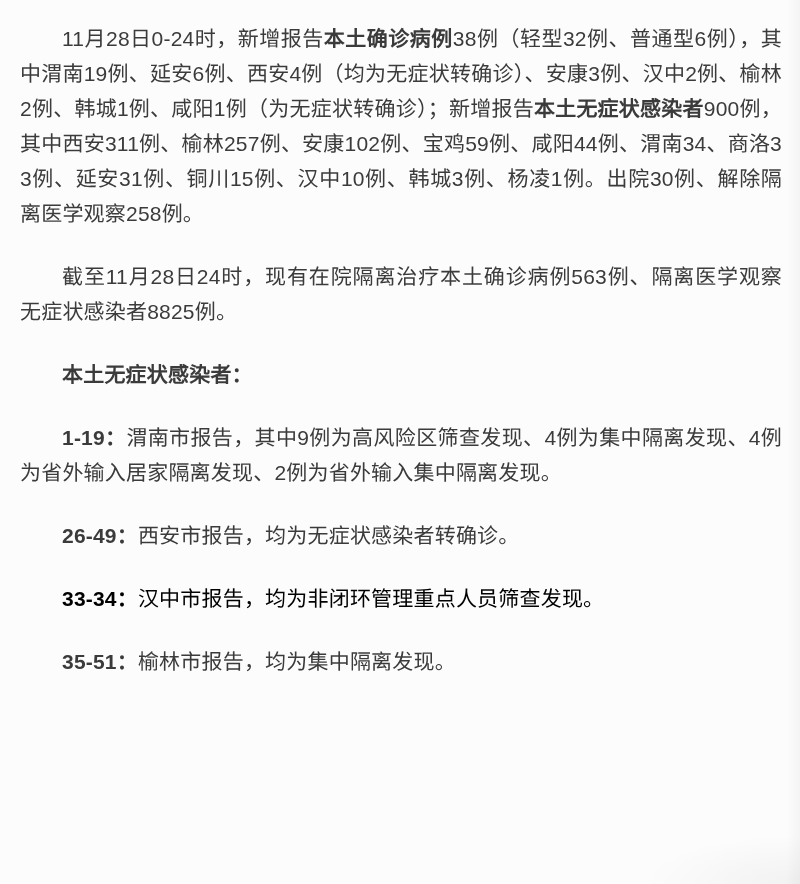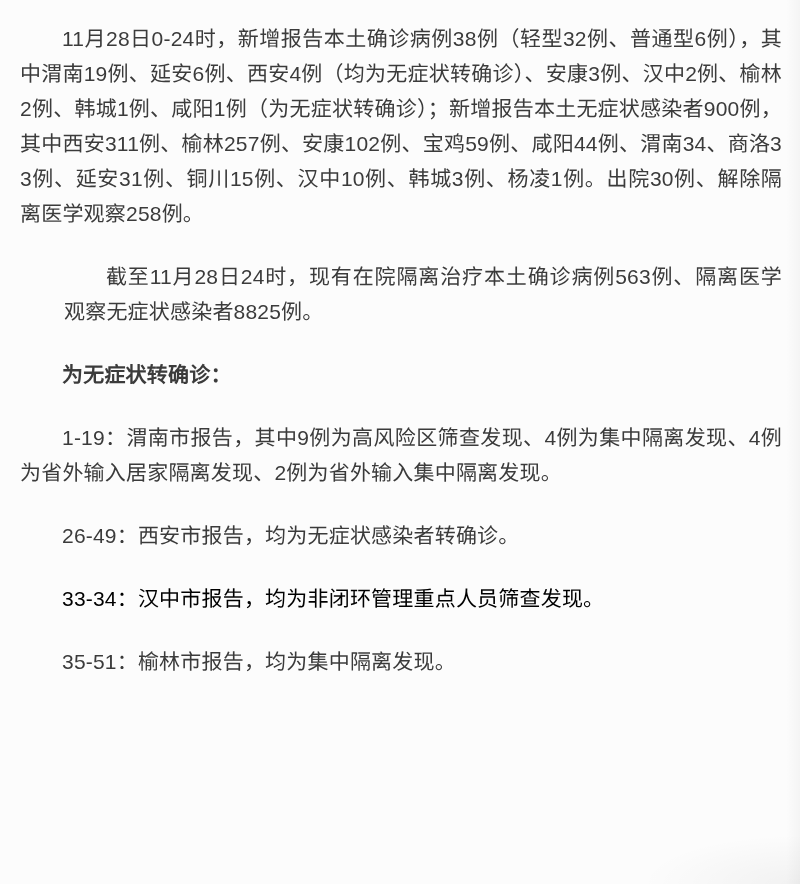--- a/index.html
+++ b/index.html
@@ -23,21 +23,21 @@
     margin: 0 0 28px 0;
     font-size: 21px;
     line-height: 35px;
     color: #3b3b3b;
     text-indent: 2em;
     text-align: justify;
     letter-spacing: 0.2px;
     word-break: break-all;
   }
   .para .b {
-    font-weight: normal;
+    font-weight: bold;
   }
   .heading {
     font-weight: bold;
   }
   
   .edge-shade {
     position: absolute;
     top: 0;
     right: 0;
     width: 14px;
@@ -55,23 +55,23 @@
     pointer-events: none;
   }
 </style>
 </head>
 <body style="background: rgb(252, 252, 252);">
 
 <main class="doc">
 
   <p class="para" style="color: rgb(59, 59, 59);"><span>11月28日0-24时，新增报告</span><span class="b">本土确诊病例</span><span>38例（轻型32例、普通型6例），其中渭南19例、延安6例、西安4例（均为无症状转确诊）、安康3例、汉中2例、榆林2例、韩城1例、咸阳1例（为无症状转确诊）；新增报告</span><span class="b">本土无症状感染者</span><span>900例，其中西安311例、榆林257例、安康102例、宝鸡59例、咸阳44例、渭南34、商洛33例、延安31例、铜川15例、汉中10例、韩城3例、杨凌1例。出院30例、解除隔离医学观察258例。</span></p>
 
-  <p class="para" style="color: rgb(59, 59, 59); margin-left: 44px;"><span>截至11月28日24时，现有在院隔离治疗本土确诊病例563例、隔离医学观察无症状感染者8825例。</span></p>
+  <p class="para" style="color: rgb(59, 59, 59);"><span>截至11月28日24时，现有在院隔离治疗本土确诊病例563例、隔离医学观察无症状感染者8825例。</span></p>
 
-  <p class="para heading" style="color: rgb(59, 59, 59);"><span>为无症状转确诊：</span></p>
+  <p class="para heading" style="color: rgb(59, 59, 59);"><span>本土无症状感染者：</span></p>
 
   <p class="para" style="color: rgb(59, 59, 59);"><span class="b">1-19：</span><span>渭南市报告，其中9例为高风险区筛查发现、4例为集中隔离发现、4例为省外输入居家隔离发现、2例为省外输入集中隔离发现。</span></p>
 
 
   <p class="para" style="color: rgb(59, 59, 59);"><span class="b">26-49：</span><span>西安市报告，均为无症状感染者转确诊。</span></p>
 
 
   <p class="para" style="color: #000000;"><span class="b">33-34：</span><span>汉中市报告，均为非闭环管理重点人员筛查发现。</span></p>
 
   <p class="para" style="color: rgb(59, 59, 59);"><span class="b">35-51：</span><span>榆林市报告，均为集中隔离发现。</span></p>

